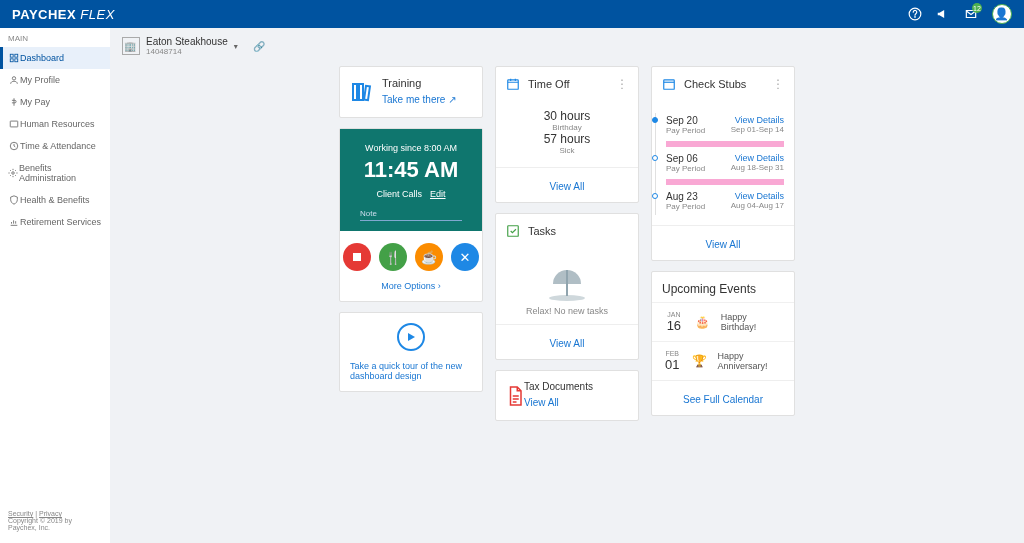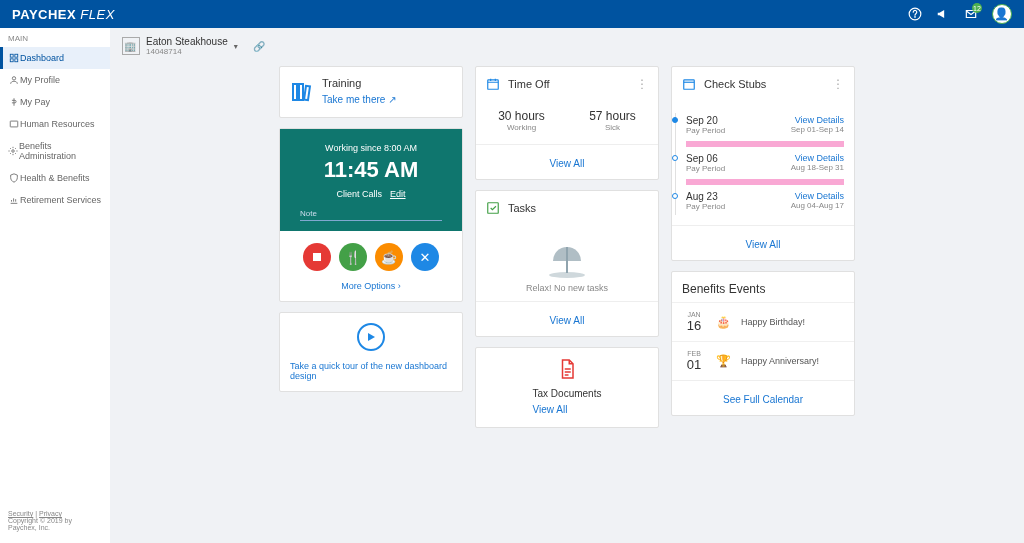--- a/index.html
+++ b/index.html
@@ -20,21 +20,21 @@
 .footer { margin-top: auto; padding: 6px 8px; font-size: 7px; color: #888; }
 .footer a { color: #888; text-decoration: underline; }
 .main { flex: 1; padding: 8px 12px; overflow: auto; }
 .company-row { display: flex; align-items: center; gap: 6px; margin-bottom: 10px; }
 .company-icon { width: 18px; height: 18px; border: 1px solid #aaa; display: flex; align-items: center; justify-content: center; font-size: 10px; }
 .company-name { font-size: 10px; color: #333; }
 .company-id { font-size: 8px; color: #888; }
 .dropdown-caret { font-size: 8px; color: #666; cursor: pointer; }
 .link-icon { font-size: 10px; color: #999; cursor: pointer; margin-left: 10px; }
 .grid { display: flex; gap: 12px; justify-content: center; }
-.col { display: flex; flex-direction: column; gap: 10px; width: 184px; }
+.col { display: flex; flex-direction: column; gap: 10px; width: 144px; }
 .card { background: #fff; border: 1px solid #e0e0e0; border-radius: 2px; }
 .card-head { display: flex; align-items: center; padding: 10px; gap: 8px; }
 .card-title { font-size: 11px; color: #333; flex: 1; }
 .more-icon { color: #aaa; cursor: pointer; font-size: 12px; }
 .card-body { padding: 8px 10px; }
 .link { color: #1976d2; font-size: 10px; cursor: pointer; }
 .center { text-align: center; }
 .clock-card { background: #0f766e; color: #fff; text-align: center; padding: 14px 10px 10px; }
 .clock-since { font-size: 9px; }
 .clock-time { font-size: 22px; font-weight: bold; margin: 4px 0 6px; }
@@ -44,21 +44,21 @@
 .action-row { display: flex; justify-content: center; gap: 8px; padding: 12px 0 6px; background: #fff; }
 .circle-btn { width: 28px; height: 28px; border-radius: 50%; display: flex; align-items: center; justify-content: center; color: #fff; cursor: pointer; font-size: 13px; }
 .c-red { background: #e53935; }
 .c-green { background: #43a047; }
 .c-orange { background: #fb8c00; }
 .c-blue { background: #1e88e5; }
 .more-opts { text-align: center; font-size: 9px; color: #1976d2; padding: 4px 0 10px; cursor: pointer; }
 .tour-card { display: flex; align-items: center; gap: 10px; padding: 10px; flex-direction: column; }
 .play-btn { width: 28px; height: 28px; border: 2px solid #1e88e5; border-radius: 50%; display: flex; align-items: center; justify-content: center; color: #1e88e5; cursor: pointer; }
 .tour-text { font-size: 9px; color: #1976d2; cursor: pointer; }
-.timeoff-row { display: flex; justify-content: space-around; padding: 8px 0 12px; border-bottom: 1px solid #eee; }
+.timeoff-row { display: flex; justify-content: space-around; padding: 8px 0 12px; border-bottom: 1px solid #eee; flex-direction: column; }
 .timeoff-val { font-size: 12px; color: #333; }
 .timeoff-lbl { font-size: 8px; color: #888; }
 .view-all { text-align: center; padding: 8px 0; }
 .relax { text-align: center; color: #888; font-size: 9px; padding: 8px 0; }
 .relax-img { width: 50px; height: 40px; margin: 6px auto 4px; display: flex; align-items: center; justify-content: center; color: #b0bec5; }
 .stub-item { padding: 6px 0; display: flex; justify-content: space-between; align-items: flex-start; border-bottom: 6px solid #f9a8d4; position: relative; }
 .stub-item:last-child { border-bottom: none; }
 .stub-date { font-size: 10px; color: #333; }
 .stub-period { font-size: 8px; color: #888; }
 .stub-details { font-size: 9px; color: #1976d2; cursor: pointer; text-align: right; }
@@ -67,21 +67,21 @@
 .stub-dot.filled { background: #1e88e5; }
 .stub-list { position: relative; padding-left: 14px; }
 .stub-line { position: absolute; left: 3px; top: 12px; bottom: 10px; width: 1px; background: #e0e0e0; }
 .events-title { font-size: 12px; padding: 10px 10px 6px; color: #333; }
 .event-item { display: flex; align-items: center; gap: 10px; padding: 8px 10px; border-top: 1px solid #f0f0f0; }
 .event-date { text-align: center; width: 24px; }
 .event-month { font-size: 7px; color: #888; }
 .event-day { font-size: 13px; color: #333; }
 .event-icon { font-size: 12px; }
 .event-label { font-size: 9px; color: #555; }
-.tax-head { display: flex; align-items: center; gap: 8px; padding: 10px; flex-direction: column; }
+.tax-head { display: flex; align-items: center; padding: 10px; }
 .tax-title { font-size: 10px; color: #333; }
 svg { display: block; }
 </style>
 </head>
 <body>
 
 <div class="header">
   <div class="logo">
     <span>PAYCHEX</span>
     <span class="flex">FLEX</span>
@@ -145,20 +145,29 @@
       <span class="sidebar-icon">
           <svg width="10" height="10" viewBox="0 0 24 24" fill="none" stroke="currentColor" stroke-width="2">
             <rect x="3" y="5" width="18" height="14" rx="1"></rect>
           </svg>
         </span>
       <span>Human Resources</span>
     </div>
     <div class="sidebar-item">
       <span class="sidebar-icon">
           <svg width="10" height="10" viewBox="0 0 24 24" fill="none" stroke="currentColor" stroke-width="2">
+            <circle cx="12" cy="12" r="9"></circle>
+            <path d="M12 7v5l3 2"></path>
+          </svg>
+        </span>
+      <span>Time &amp; Attendance</span>
+    </div>
+    <div class="sidebar-item">
+      <span class="sidebar-icon">
+          <svg width="10" height="10" viewBox="0 0 24 24" fill="none" stroke="currentColor" stroke-width="2">
             <circle cx="12" cy="12" r="3"></circle>
             <path d="M12 2v3M12 19v3M4 12H1M23 12h-3M5 5l2 2M17 17l2 2M5 19l2-2M17 7l2-2"></path>
           </svg>
         </span>
       <span>Benefits Administration</span>
     </div>
     <div class="sidebar-item">
       <span class="sidebar-icon">
           <svg width="10" height="10" viewBox="0 0 24 24" fill="none" stroke="currentColor" stroke-width="2">
             <path d="M12 2l8 3v6c0 5-3 9-8 11-5-2-8-6-8-11V5l8-3z"></path>
@@ -251,21 +260,21 @@
                   <rect x="3" y="5" width="18" height="16" rx="1"></rect>
                   <path d="M3 9h18M8 3v4M16 3v4"></path>
                 </svg>
               </span>
             <span class="card-title">Time Off</span>
             <span class="more-icon">⋮</span>
           </div>
           <div class="timeoff-row">
             <div class="center">
               <div class="timeoff-val">30 hours</div>
-              <div class="timeoff-lbl">Working</div>
+              <div class="timeoff-lbl">Birthday</div>
             </div>
             <div class="center">
               <div class="timeoff-val">57 hours</div>
               <div class="timeoff-lbl">Sick</div>
             </div>
           </div>
           <div class="view-all"><span class="link">View All</span></div>
         </div>
 
         <div class="card">
@@ -353,21 +362,21 @@
               <div>
                   <div class="stub-details">View Details</div>
                   <div class="stub-range">Aug 04-Aug 17</div>
                 </div>
             </div>
           </div>
           <div class="view-all" style="border-top:1px solid #eee;"><span class="link">View All</span></div>
         </div>
 
         <div class="card">
-          <div class="events-title">Benefits Events</div>
+          <div class="events-title">Upcoming Events</div>
           <div class="event-item">
             <div class="event-date">
                 <div class="event-month">JAN</div>
                 <div class="event-day">16</div>
               </div>
             <span class="event-icon">🎂</span>
             <span class="event-label">Happy Birthday!</span>
           </div>
           <div class="event-item">
             <div class="event-date">

